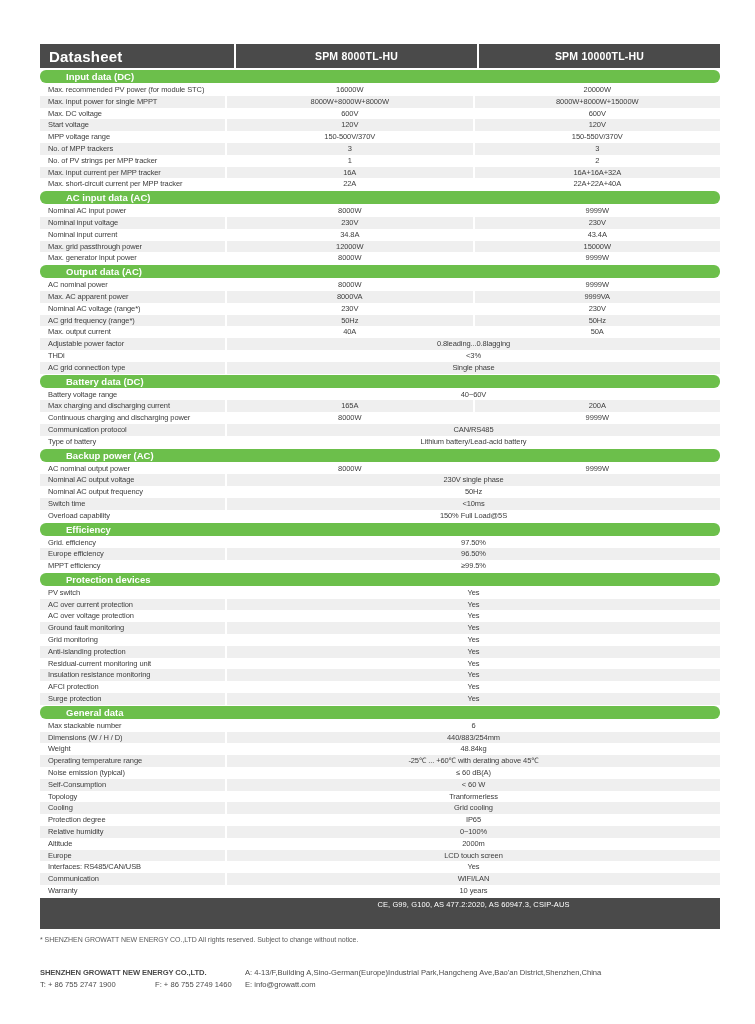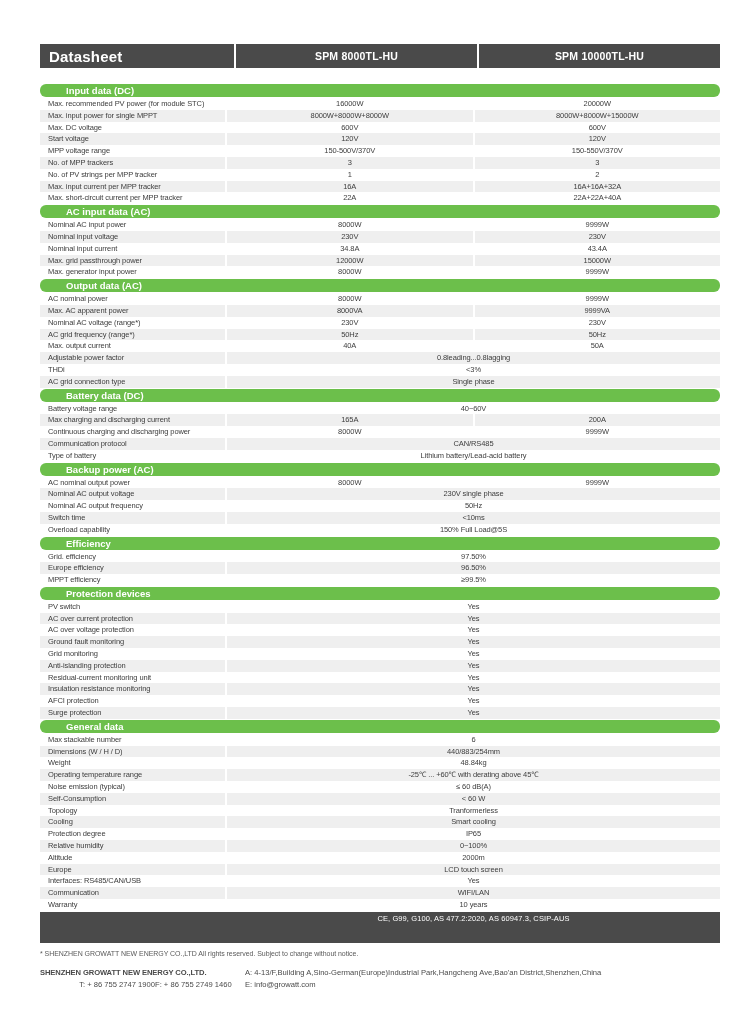--- a/index.html
+++ b/index.html
@@ -1,20 +1,20 @@
 <!DOCTYPE html>
 <html style="--dark: #4a4a4a; --green: #6cbf4b; --rowAlt: #efefef; --text: #3d3d3d;"><head>
 <meta charset="utf-8">
 <style>
   html,body{margin:0;padding:0;background:#fff;}
   .page{position:relative;width:755px;height:1024px;background:#fff;overflow:hidden;
         font-family:"Liberation Sans",sans-serif;color:var(--text,#3d3d3d);}
   .sheet{position:absolute;left:40px;top:44px;width:680px;}
   
-  .hdr{display:flex;gap:2px;height:24px;margin-bottom:16px;}
+  .hdr{display:flex;gap:2px;height:24px;margin-bottom:2px;}
   .hdr .cell{background:var(--dark,#4a4a4a);color:#fff;display:flex;align-items:center;}
   .hdr .title{width:185px;padding-left:9px;font-size:15px;font-weight:bold;letter-spacing:.2px;}
   .hdr .model{flex:1;justify-content:center;font-size:10.5px;font-weight:bold;letter-spacing:.2px;}
   
   .secbar{height:13px;line-height:13px;background:var(--green,#6cbf4b);color:#fff;
           font-size:9.5px;font-weight:bold;padding-left:26px;margin:1px 0;border-radius:6px;}
   
   .row{display:flex;gap:2px;height:11.8px;line-height:11.9px;font-size:7.5px;letter-spacing:-.1px;}
   .row .cell{background:#fff;overflow:hidden;white-space:nowrap;}
   .row.alt .cell{background:var(--rowAlt,#efefef);}
@@ -25,21 +25,21 @@
   .cert{display:flex;margin-top:1px;height:31px;line-height:13.5px;background:var(--dark,#4a4a4a);
         color:#fff;font-size:7.5px;}
   .cert .pad{width:187px;flex:none;}
   .cert .txt{flex:1;text-align:center;letter-spacing:.1px;}
   
   .footnote{margin-top:7px;font-size:7px;color:#5a5a5a;letter-spacing:-.05px;}
   
   .footer{position:absolute;left:40px;top:967px;width:690px;font-size:7.6px;color:#4a4a4a;line-height:12px;}
   .frow{display:flex;}
   .f-company{width:205px;font-weight:bold;flex:none;letter-spacing:-.1px;}
-  .f-phone{width:115px;flex:none;text-align:right;}
+  .f-phone{width:115px;flex:none;}
   .f-fax{width:90px;flex:none;}
   .f-addr,.f-email{flex:1;}
 </style>
 </head>
 <body>
 
 <div class="page">
   <div class="sheet">
 
     <div class="hdr">
@@ -410,21 +410,21 @@
   </div>
 
   <div class="row">
     <div class="cell label">Topology</div>
     <div class="cell spanv">Tranformerless</div>
 
   </div>
 
   <div class="row alt">
     <div class="cell label">Cooling</div>
-    <div class="cell spanv">Smart cooling</div>
+    <div class="cell spanv">Grid cooling</div>
 
   </div>
 
   <div class="row">
     <div class="cell label">Protection degree</div>
     <div class="cell spanv">IP65</div>
 
   </div>
 
   <div class="row alt">

